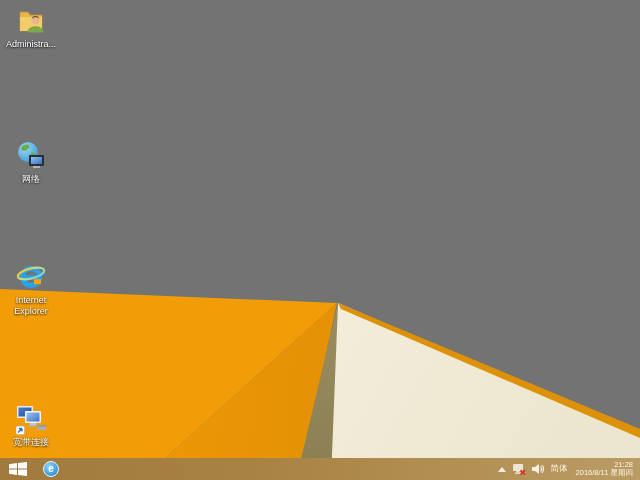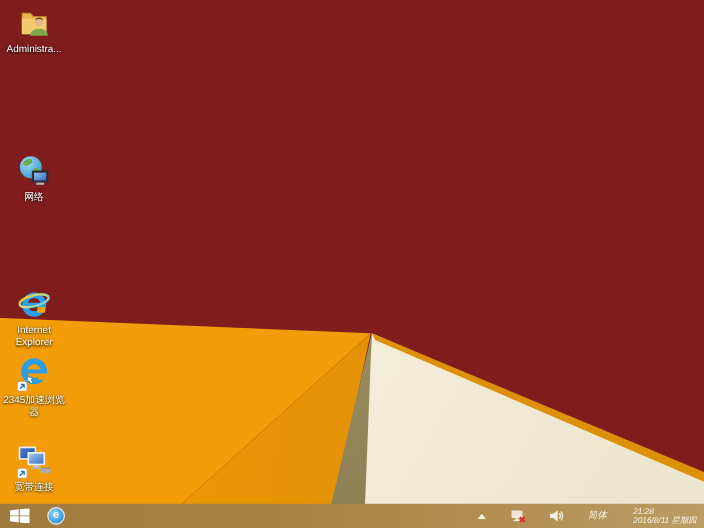--- a/index.html
+++ b/index.html
@@ -1,19 +1,19 @@
 <!DOCTYPE html>
 <html><head>
 <meta charset="utf-8">
 <style>
   html,body{margin:0;padding:0;}
   .screen{
     position:relative;width:640px;height:480px;overflow:hidden;
     font-family:"Liberation Sans",sans-serif;
-    background:#7f1d1d;
+    background:#737373;
   }
   
   .wp{position:absolute;inset:0;}
   .wp-fold-left{background:#F29D08;clip-path:polygon(0px 289px,337px 303px,141px 480px,0px 480px);}
   .wp-wedge{background:linear-gradient(95deg,#F09A07 15%,#DB8A05 85%);clip-path:polygon(337px 303px,141px 480px,299px 480px);}
   .wp-olive{background:linear-gradient(180deg,#B2A577 8%,#8C8054 95%);clip-path:polygon(338px 303px,334px 480px,296px 480px);}
   .wp-cream{background:linear-gradient(120deg,#F8F3E4 20%,#EDE6CF 90%);clip-path:polygon(338px 303px,640px 433px,640px 480px,331px 480px);}
   .wp-edge{background:#DC9108;clip-path:polygon(338px 303px,640px 429px,640px 438px,341px 309px);}
 
   
@@ -40,26 +40,26 @@
   .pin-circle{
     width:16px;height:16px;border-radius:50%;
     background:radial-gradient(circle at 35% 30%,#8ED2F7 0%,#49A4E4 55%,#1F7FCC 100%);
     border:1.5px solid #F2F6F9;
     display:flex;align-items:center;justify-content:center;
     color:#fff;font-size:10px;font-weight:bold;line-height:1;
     box-sizing:border-box;
   }
   .tray{
     position:absolute;right:0;top:0;height:22px;
-    display:flex;align-items:center;gap:22px;padding-right:7px;font-style:italic;
+    display:flex;align-items:center;gap:6px;padding-right:7px;
   }
   .tray-ico{display:flex;align-items:center;justify-content:center;cursor:pointer;}
   .ime{color:#FDF6E8;font-size:8.5px;cursor:pointer;}
   .clock{
-    color:#FDF6E8;font-size:7.5px;line-height:8.5px;text-align:left;cursor:pointer;
+    color:#FDF6E8;font-size:7.5px;line-height:8.5px;text-align:right;cursor:pointer;
     padding-left:2px;
   }
 </style>
 </head>
 <body>
 
 <div class="screen">
 
   <div class="wp"></div>
   <div class="wp wp-fold-left"></div>
@@ -119,33 +119,20 @@
         </defs>
         <circle cx="16" cy="16" r="8.5" fill="none" stroke="#2CA0E8" stroke-width="5"></circle>
         <rect x="8" y="14.2" width="16" height="4" fill="#2CA0E8"></rect>
         <rect x="19" y="18.2" width="7" height="5" fill="#F9A60B"></rect>
         <ellipse cx="16" cy="12.5" rx="13.5" ry="5" fill="none" stroke="url(#sw)" stroke-width="2.2" transform="rotate(-14 16 12.5)"></ellipse>
       </svg>
     </div>
     <div class="lbl">Internet Explorer</div>
   </div>
 
-  <div class="dicon" style="top:323px">
-    <div class="img">
-      <svg width="32" height="32" viewBox="0 0 32 32">
-        <circle cx="16" cy="13.5" r="9" fill="none" stroke="#2F9DE4" stroke-width="5.5"></circle>
-        <rect x="8" y="11.8" width="16" height="3.8" fill="#2F9DE4"></rect>
-        <rect x="19.5" y="15.6" width="8" height="5.5" fill="#F19C08"></rect>
-        <path d="M10 18 l5.5 2 -2.3 1 1.8 2.8 -1.9 1.1 -1.8-2.8 -1.8 1.7z" fill="#FFFFFF" stroke="#1B6FBE" stroke-width="0.7"></path>
-        <rect x="1" y="23" width="8.5" height="8.5" rx="1.5" fill="#FFFFFF" stroke="#9AA6B2" stroke-width="0.5"></rect>
-        <path d="M3 29.5 l4-4 M7 25.5 h-3 M7 25.5 v3" stroke="#2F6FBF" stroke-width="1.3" fill="none"></path>
-      </svg>
-    </div>
-    <div class="lbl">2345加速浏览器</div>
-  </div>
 
   <div class="dicon" style="top:402px">
     <div class="img">
       <svg width="32" height="32" viewBox="0 0 32 32">
         <defs>
           <linearGradient id="bm" x1="0" y1="0" x2="1" y2="1">
             <stop offset="0" stop-color="#4C7FD0"></stop>
               <stop offset="1" stop-color="#1F4FA0"></stop>
           </linearGradient>
           <linearGradient id="fm" x1="0" y1="0" x2="1" y2="1">

